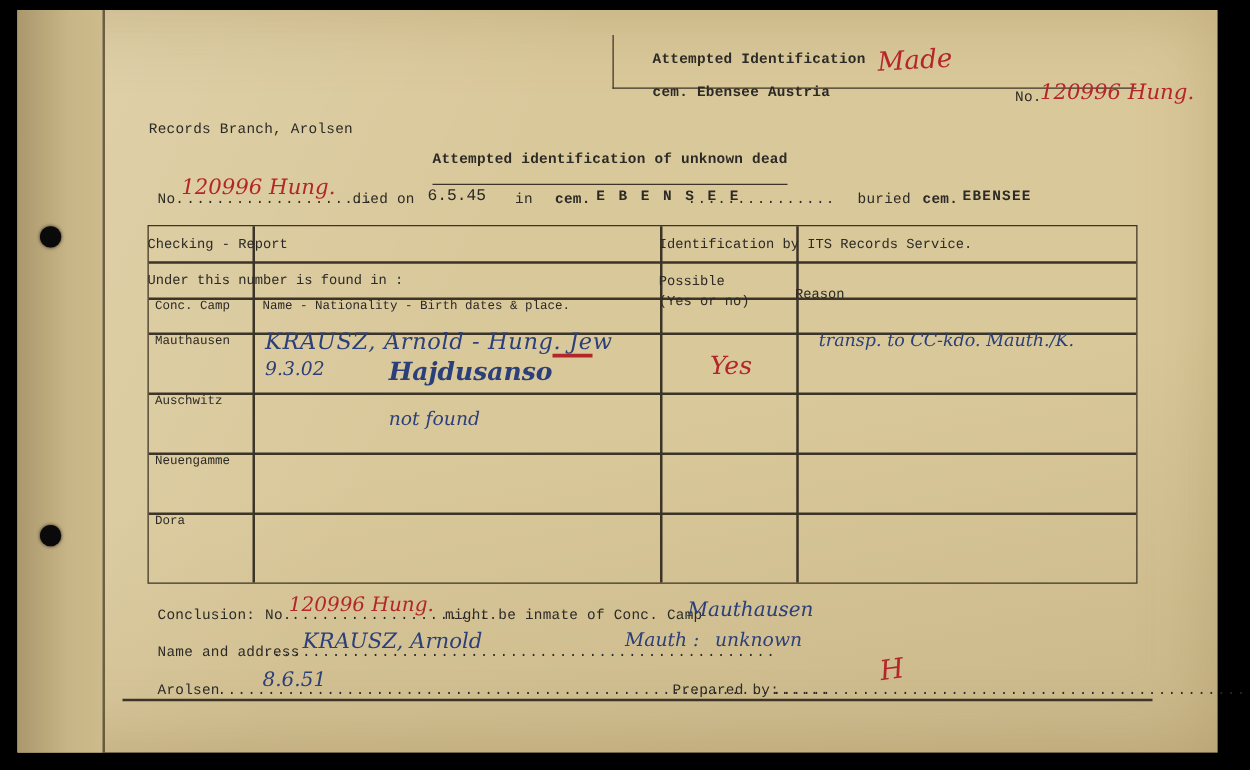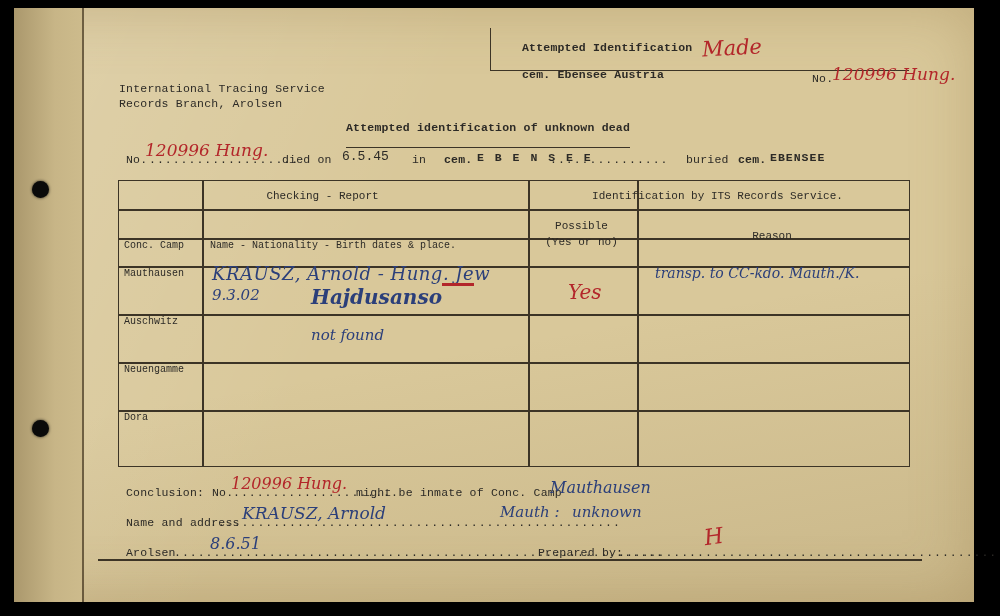--- a/index.html
+++ b/index.html
@@ -160,21 +160,21 @@
     position: absolute;
     font-family: "Liberation Mono", monospace;
     font-size: 10px;
     color: #2c2a26;
   }
   .hdr-center {
     position: absolute;
     font-family: "Liberation Mono", monospace;
     font-size: 11px;
     color: #2c2a26;
-    text-align: center;
+    text-align: left;
   }
 
   
   #hw-krausz   { position: absolute; left: 198px; top: 255px; font-size: 18px; letter-spacing: .5px; }
   #hw-birth    { position: absolute; left: 198px; top: 278px; font-size: 15px; }
   #hw-place    { position: absolute; left: 297px; top: 277px; font-size: 20px; font-weight: bold; }
   #hw-underline{ position: absolute; left: 428px; top: 275px; width: 32px; height: 3px; background: #b3262a; }
   #hw-yes      { position: absolute; left: 554px; top: 272px; font-size: 20px; }
   #hw-reason   { position: absolute; left: 641px; top: 257px; font-size: 14px; }
   #hw-notfound { position: absolute; left: 297px; top: 318px; font-size: 15px; }
@@ -221,21 +221,20 @@
     <div class="punch-hole" id="hole-1"></div>
     <div class="punch-hole" id="hole-2"></div>
 
     <div id="hdr-box"></div>
     <div class="typed" id="attempted-ident">Attempted Identification</div>
     <div class="hand red" id="made-word">Made</div>
     <div class="typed" id="cem-line">cem. Ebensee   Austria</div>
     <div class="typed" id="no-label-top">No.</div>
     <div class="hand red" id="no-value-top">120996 Hung.</div>
 
-    <div class="typed" id="its-line1">International Tracing Service</div>
     <div class="typed" id="its-line2">Records Branch, Arolsen</div>
 
     <div class="typed" id="subtitle">Attempted identification of unknown dead</div>
 
     <div class="typed" id="line-no-label">No.</div>
     <div class="hand red" id="line-no-value">120996 Hung.</div>
     <div class="typed dots" id="line-no-dots">...................</div>
     <div class="typed" id="line-diedon">died on</div>
     <div id="line-date">6.5.45</div>
     <div class="typed" id="line-in">in</div>
@@ -253,20 +252,21 @@
       <div class="hline" id="h1"></div>
       <div class="hline" id="h2"></div>
       <div class="hline" id="h3"></div>
       <div class="hline" id="h4"></div>
       <div class="hline" id="h5"></div>
       <div class="hline" id="h6"></div>
     </div>
 
     <div class="hdr-center" style="left:104px; top:182px; width:409px;">Checking - Report</div>
     <div class="hdr-center" style="left:513px; top:182px; width:381px;">Identification by ITS Records Service.</div>
+    <div class="hdr-center" style="left:104px; top:211px; width:409px;">Under this number is found in :</div>
     <div class="hdr-center" style="left:513px; top:212px; width:109px;">Possible</div>
     <div class="hdr-center" style="left:513px; top:228px; width:109px;">(Yes or no)</div>
     <div class="hdr-center" style="left:622px; top:222px; width:272px;">Reason</div>
     <div class="cell-label" style="left:110px; top:232px;">Conc. Camp</div>
     <div class="cell-label" style="left:196px; top:232px;">Name - Nationality - Birth dates &amp; place.</div>
 
     <div class="cell-label" style="left:110px; top:260px;">Mauthausen</div>
     <div class="cell-label" style="left:110px; top:308px;">Auschwitz</div>
     <div class="cell-label" style="left:110px; top:356px;text-align:right;">Neuengamme</div>
     <div class="cell-label" style="left:110px; top:404px;">Dora</div>

